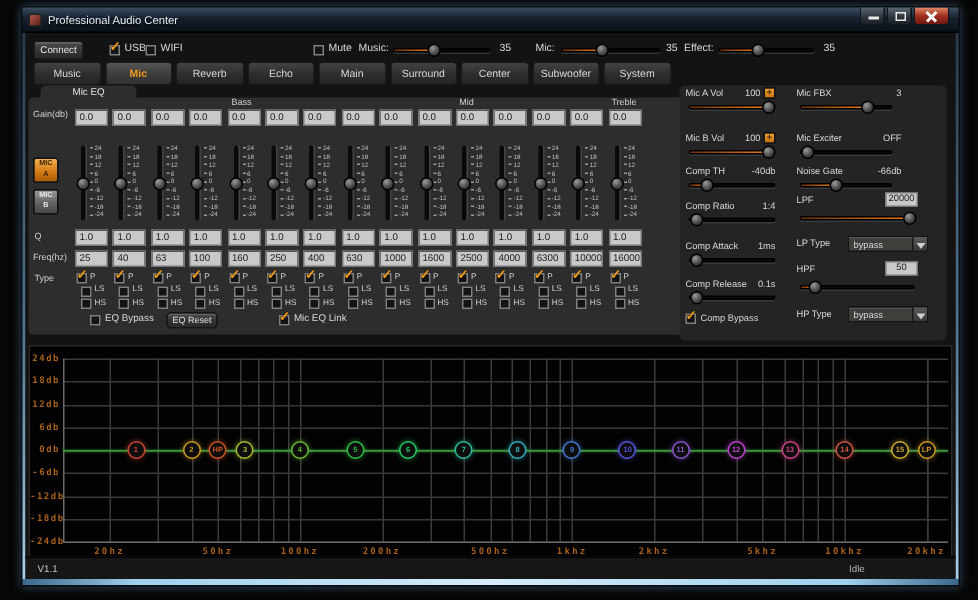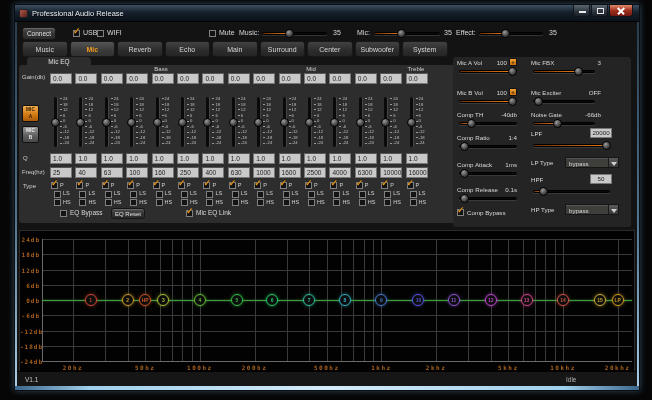--- a/index.html
+++ b/index.html
@@ -146,21 +146,21 @@
          line-height:10px; z-index:3; }
 </style>
 </head>
 <body>
 
 <div id="stage">
   <div class="window">
 
     <div class="titlebar">
       <div class="title-icon"></div>
-      <div class="title-text">Professional Audio Release</div>
+      <div class="title-text">Professional Audio Center</div>
       <div class="win-btns">
         <div class="win-btn small">
             <div class="glyph-min"></div>
           </div>
         <div class="win-btn small">
             <div class="glyph-max"></div>
           </div>
         <div class="win-btn close">
             <div class="glyph-x1"></div>
             <div class="glyph-x2"></div>

